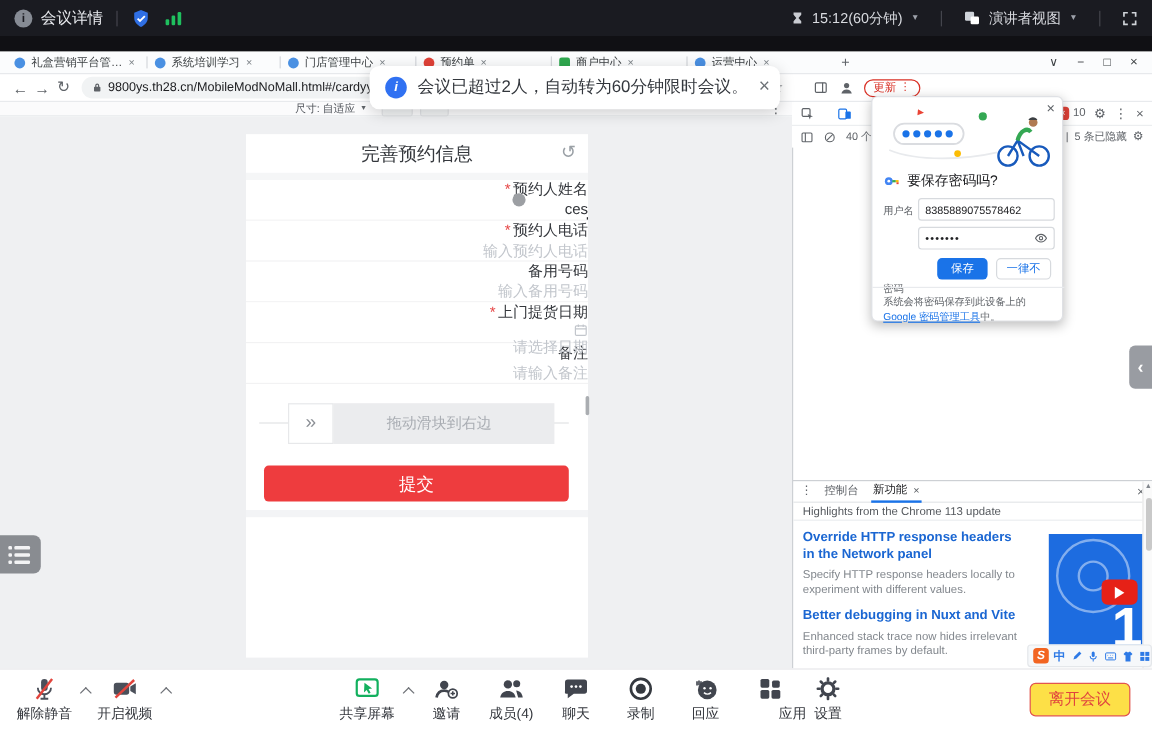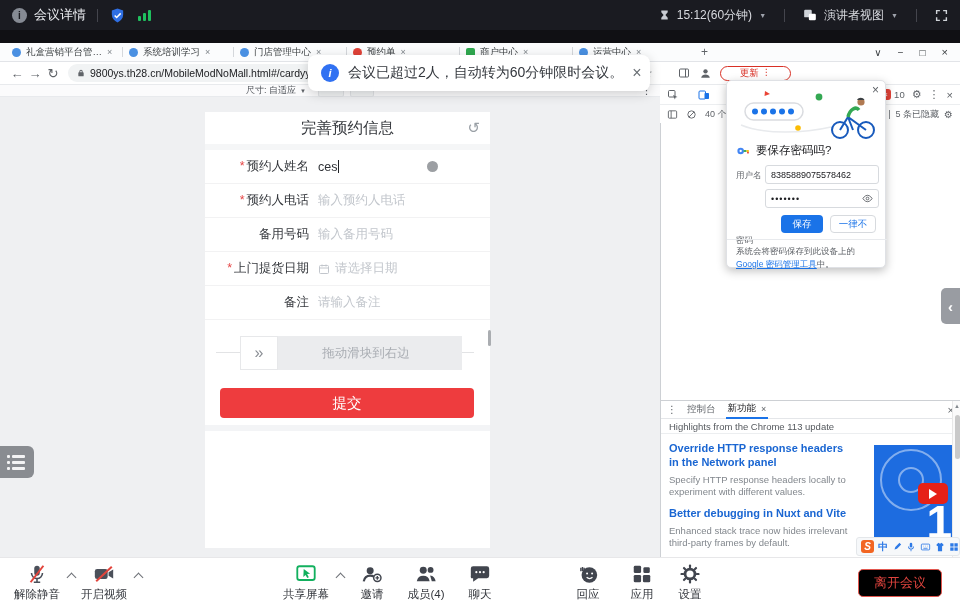--- a/index.html
+++ b/index.html
@@ -28,31 +28,31 @@
   .fav{width:9px;height:9px;border-radius:50%;flex:none;}
   .tabsep{width:1px;height:10px;background:#d5d8dc;flex:none;}
   .winctl{margin-left:auto;display:flex;align-items:center;gap:16px;padding-right:12px;color:#3c4043;font-size:10px;}
   .newtab{color:#5f6368;font-size:12px;margin-left:12px;}
 
   .navrow{left:0;top:62px;width:960px;height:23px;background:#fff;border-bottom:1px solid #e8eaed;display:flex;align-items:center;padding:0 8px;}
   .navbtn{color:#5f6368;font-size:13px;width:18px;text-align:center;}
   .urlpill{display:flex;align-items:center;gap:5px;background:#f1f3f4;border-radius:10px;height:18px;margin-left:6px;width:498px;padding:0 9px;font-size:10.5px;color:#202124;}
   .navicons{display:flex;align-items:center;gap:9px;margin-left:8px;color:#5f6368;}
   .keyhl{background:#e8eaed;border-radius:50%;width:17px;height:17px;display:flex;align-items:center;justify-content:center;}
-  .updatechip{display:flex;align-items:flex-start;gap:3px;border:1px solid #d93025;color:#d93025;border-radius:9px;height:15px;padding:0 19px;font-size:9.5px;margin-left:8px;}
+  .updatechip{display:flex;align-items:flex-start;gap:3px;border:1px solid #d93025;color:#d93025;border-radius:9px;height:15px;padding:0 7px;font-size:9.5px;margin-left:8px;}
 
   .devicebar{left:0;top:85px;width:660px;height:12px;background:#fbfbfc;border-bottom:1px solid #e8eaed;font-size:9px;color:#50545a;display:flex;align-items:center;}
   .pagearea{left:0;top:97px;width:660px;height:460px;background:#eff0f2;}
 
   
   .whitecol{left:205px;top:112px;width:285px;height:436px;background:#fff;}
   .formhead{left:205px;top:112px;width:285px;height:32px;background:#fff;display:flex;align-items:center;justify-content:center;font-size:15.5px;color:#35383d;}
   .undo{position:absolute;right:10px;top:8px;color:#9aa0a6;font-size:15px;line-height:15px;}
   .headgap{left:205px;top:144px;width:285px;height:6px;background:#f5f6f7;}
-  .frow{left:205px;width:285px;height:34px;background:#fff;border-bottom:1px solid #f2f2f3;display:flex;align-items:center;font-size:12.5px;}
+  .frow{left:205px;width:285px;height:34px;background:#fff;border-bottom:1px solid #f2f2f3;display:flex;align-items:flex-end;font-size:12.5px;flex-direction:column;}
   .flab{width:104px;text-align:right;color:#34373c;flex:none;}
   .req{color:#e64545;margin-right:2px;}
   .fval{margin-left:9px;color:#303338;}
   .fplc{margin-left:9px;color:#c2c6cc;}
   .caret{display:inline-block;width:1px;height:13px;background:#202226;margin-left:1px;vertical-align:-2px;}
   .graydot{position:absolute;left:222px;top:11px;width:11px;height:11px;border-radius:50%;background:#9c9fa3;}
   .calico{margin-left:9px;flex:none;display:flex;}
 
   .sliderline{left:216px;top:352px;width:258px;height:1px;background:#e2e3e5;}
   .slidertrack{left:240px;top:336px;width:222px;height:34px;background:#ebecee;display:flex;align-items:center;justify-content:center;color:#a9adb3;font-size:12.5px;padding-left:30px;}
@@ -119,21 +119,21 @@
   .bn-x{margin-left:auto;color:#6b7075;font-size:16px;}
 
   .dtpill{background:#f1f3f4;border:1px solid #e1e3e6;border-radius:2px;z-index:1;}
 
   
   .botbar{left:0;top:557px;width:960px;height:53px;background:#fff;border-top:1px solid #e7e7e9;}
   .bitem{position:absolute;top:562px;width:60px;text-align:center;}
   .bicon{height:24px;display:flex;align-items:center;justify-content:center;position:relative;}
   .blabel{font-size:11.5px;color:#33363c;margin-top:1px;}
   .bchev{position:absolute;top:12px;right:-8px;width:7px;height:7px;border-left:1.6px solid #6d7076;border-top:1.6px solid #6d7076;transform:rotate(45deg);}
-  .leavebtn{left:858px;top:569px;width:84px;height:28px;border:1px solid #e2564e;border-radius:5px;background:#000000;color:#e0443e;font-size:13px;
+  .leavebtn{left:858px;top:569px;width:84px;height:28px;border:1px solid #e2564e;border-radius:5px;background:#fde047;color:#e0443e;font-size:13px;
             display:flex;align-items:center;justify-content:center;}
 
   
   .lhandle{left:0;top:446px;width:34px;height:32px;background:rgba(128,131,137,.92);border-radius:0 6px 6px 0;z-index:10;
            display:flex;flex-direction:column;justify-content:center;gap:3px;padding-left:7px;}
   .lh-row{display:flex;align-items:center;gap:2px;}
   .lh-dot{width:3px;height:3px;background:#f3f3f4;border-radius:1px;}
   .lh-bar{width:13px;height:3px;background:#f3f3f4;border-radius:1px;}
   .rhandle{left:941px;top:288px;width:19px;height:36px;background:rgba(148,151,157,.95);border-radius:5px 0 0 5px;z-index:10;
            color:#fff;font-size:15px;font-weight:bold;display:flex;align-items:center;justify-content:center;}
@@ -598,37 +598,48 @@
             <path d="M4.5 3.5h15A2.5 2.5 0 0 1 22 6v8a2.5 2.5 0 0 1-2.5 2.5H10l-5.5 4v-4h-2A2.5 2.5 0 0 1 2 14V6a2.5 2.5 0 0 1 2.5-2.5z" fill="#41454e"></path>
             <circle cx="8" cy="10" r="1.2" fill="#fff"></circle>
             <circle cx="12" cy="10" r="1.2" fill="#fff"></circle>
             <circle cx="16" cy="10" r="1.2" fill="#fff"></circle>
           </svg>
     </span>
       </div>
     <div class="blabel">聊天</div>
   </div>
 
+  <div class="bitem" style="left:504px;">
+    <div class="bicon">
+        <span style="display:flex;">
+      <svg width="22" height="22" viewBox="0 0 24 24">
+            <circle cx="12" cy="12" r="9" fill="none" stroke="#35393f" stroke-width="2.4"></circle>
+            <circle cx="12" cy="12" r="4.6" fill="#35393f"></circle>
+          </svg>
+    </span>
+      </div>
+    <div class="blabel">录制</div>
+  </div>
 
   <div class="bitem" style="left:558px;">
     <div class="bicon">
         <span style="display:flex;">
       <svg width="24" height="22" viewBox="0 0 24 24">
             <circle cx="13.5" cy="13" r="8.5" fill="#41454e"></circle>
             <circle cx="11" cy="11.5" r="1.1" fill="#fff"></circle>
             <circle cx="16.5" cy="11.5" r="1.1" fill="#fff"></circle>
             <path d="M10.5 15.5c1.8 1.6 4.6 1.6 6.4 0" stroke="#fff" stroke-width="1.3" fill="none"></path>
             <path d="M4.2 9V5.2M6 8.8V4.4M7.8 9V5.2" stroke="#41454e" stroke-width="1.5" fill="none"></path>
           </svg>
     </span>
       </div>
     <div class="blabel">回应</div>
   </div>
 
-  <div class="bitem" style="left:612px;">
+  <div class="bitem" style="left:612px;text-align:right;">
     <div class="bicon">
         <span style="display:flex;">
       <svg width="22" height="22" viewBox="0 0 24 24" fill="#41454e">
             <rect x="3" y="3" width="8" height="8" rx="1.5"></rect>
             <rect x="13.5" y="4.5" width="7" height="6.5" rx="1.5"></rect>
             <rect x="3" y="13" width="8" height="8" rx="1.5"></rect>
             <rect x="13" y="13" width="8" height="8" rx="1.5"></rect>
           </svg>
     </span>
       </div>

